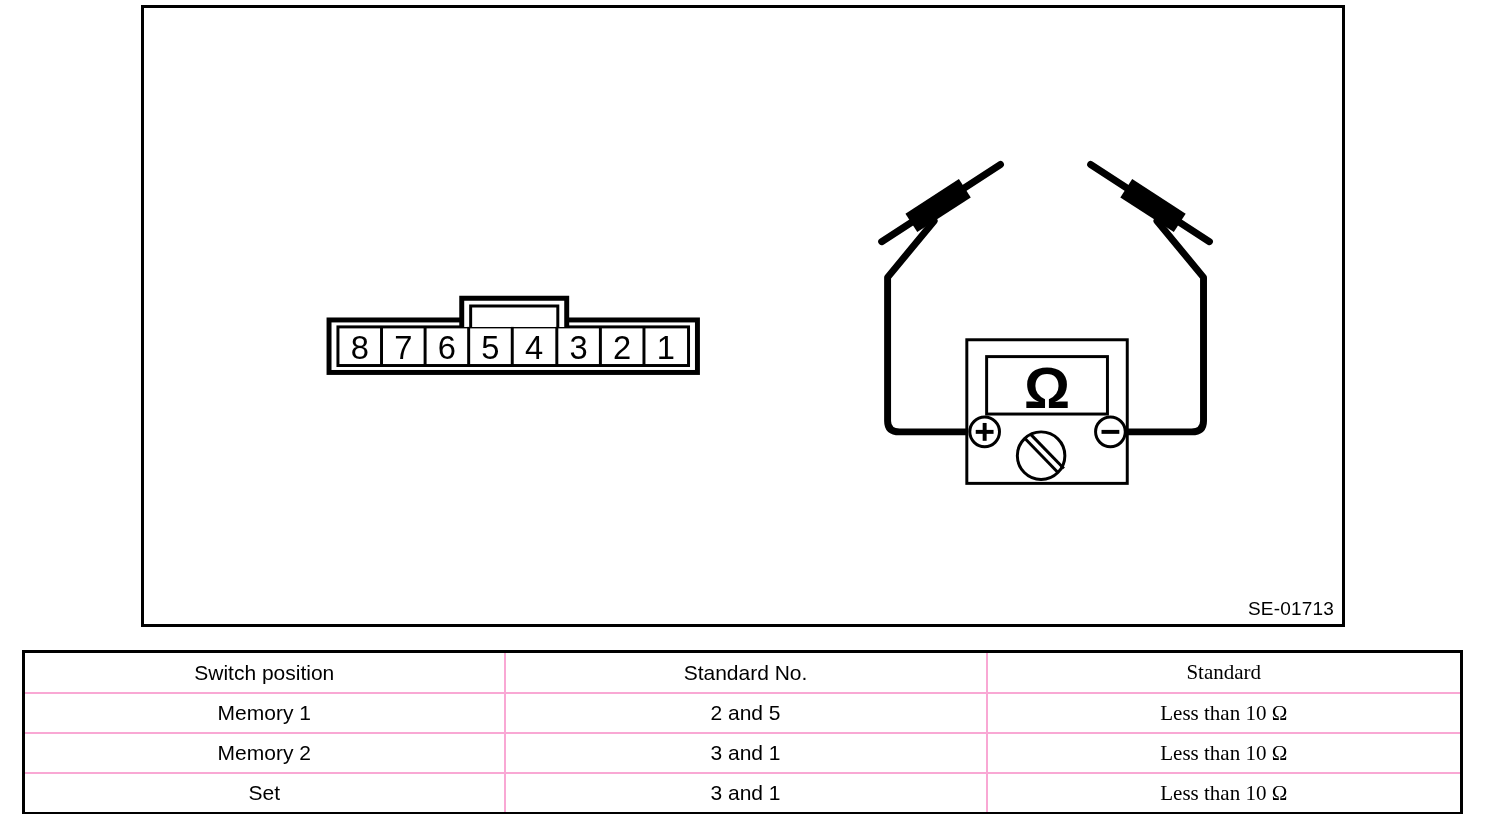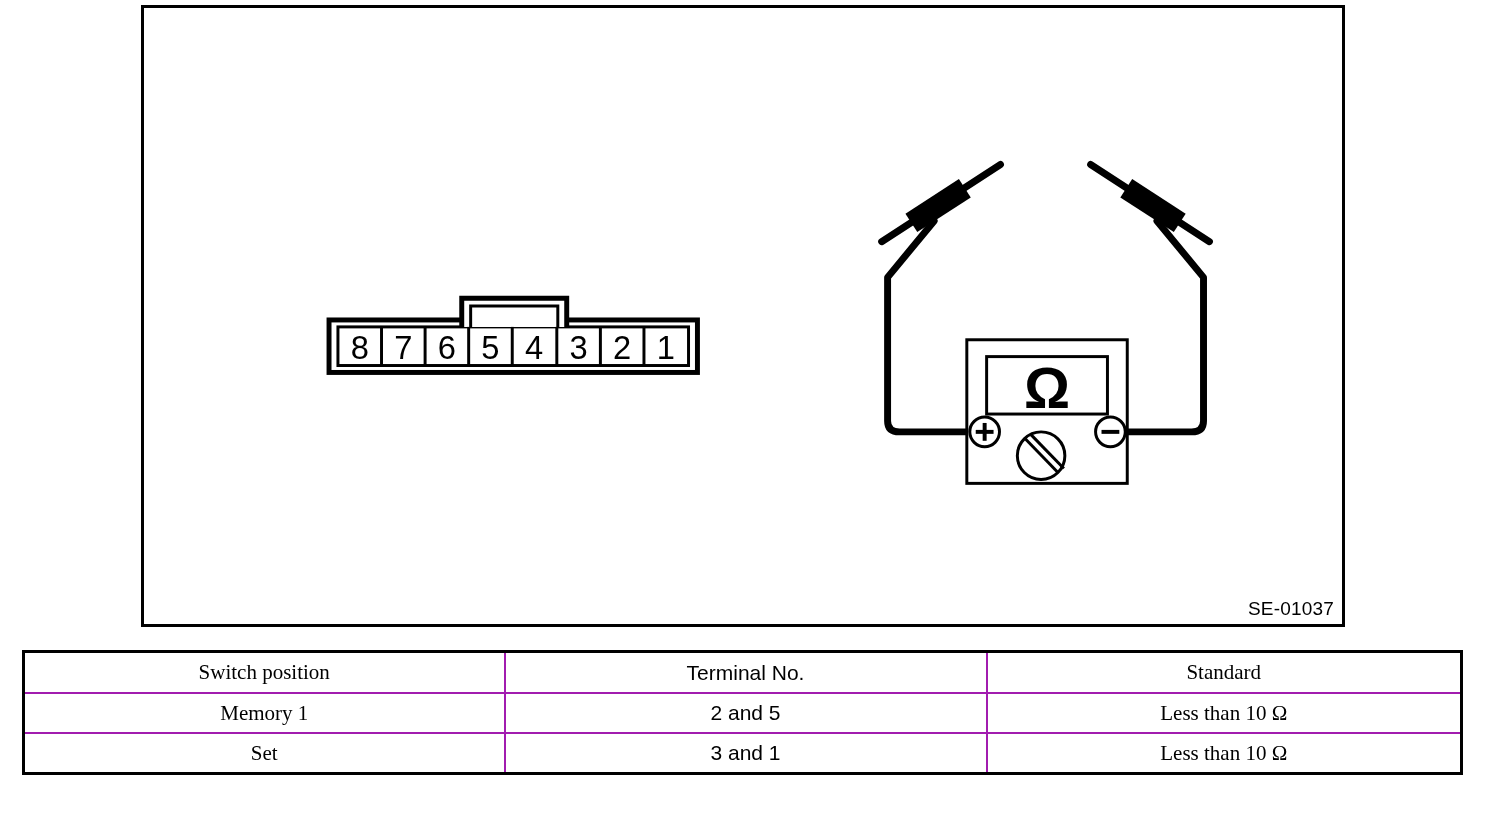--- a/index.html
+++ b/index.html
@@ -57,34 +57,34 @@
     width: 1438px;
     border-collapse: collapse;
     table-layout: fixed;
   }
   #spec-table col.c1 { width: 481px; }
   #spec-table col.c2 { width: 482px; }
   #spec-table col.c3 { width: 475px; }
 
   #spec-table th,
   #spec-table td {
-    border: 2px solid #a21caf;
+    border: 2px solid #f9a8d4;
     text-align: center;
     vertical-align: middle;
     font-weight: normal;
     font-size: 21px;
     height: 38px;
     padding: 0 4px;
     font-family: "Liberation Sans", sans-serif;
   }
   #spec-table tr.header-row th { height: 39px; }
   #spec-table thead th { border-top: 3px solid #000000; }
   #spec-table tbody tr:last-child td { border-bottom: 3px solid #000000; }
   #spec-table th:first-child,
-  #spec-table td:first-child { border-left: 3px solid #000000; font-family: Liberation Serif, serif; }
+  #spec-table td:first-child { border-left: 3px solid #000000; }
   #spec-table th:last-child,
   #spec-table td:last-child { border-right: 3px solid #000000; font-family: Liberation Serif, serif; }
 </style>
 </head>
 <body>
 
 <div id="figure-panel">
 
   <svg id="figure-svg" viewBox="0 0 1204 622">
 
@@ -142,40 +142,45 @@
 
       <circle cx="973" cy="428" r="15" fill="#ffffff" stroke="#000" stroke-width="3"></circle>
       <line x1="964" y1="428" x2="982" y2="428" stroke="#000" stroke-width="4"></line>
 
       <circle cx="903" cy="452" r="24" fill="#ffffff" stroke="#000" stroke-width="3"></circle>
       <line x1="887" y1="435" x2="920" y2="469" stroke="#000" stroke-width="3"></line>
       <line x1="893" y1="431" x2="926" y2="465" stroke="#000" stroke-width="3"></line>
     </g>
   </svg>
 
-  <div id="figure-code">SE-01037</div>
+  <div id="figure-code">SE-01713</div>
 </div>
 
 <table id="spec-table">
   <colgroup>
     <col class="c1">
       <col class="c2">
       <col class="c3">
   </colgroup>
   <thead>
     <tr class="header-row">
       <th>Switch position</th>
-      <th>Terminal No.</th>
+      <th>Standard No.</th>
       <th>Standard</th>
     </tr>
   </thead>
   <tbody>
     <tr>
       <td>Memory 1</td>
       <td>2 and 5</td>
+      <td>Less than 10 Ω</td>
+    </tr>
+    <tr>
+      <td>Memory 2</td>
+      <td>3 and 1</td>
       <td>Less than 10 Ω</td>
     </tr>
     <tr>
       <td>Set</td>
       <td>3 and 1</td>
       <td>Less than 10 Ω</td>
     </tr>
   </tbody>
 </table>
 

